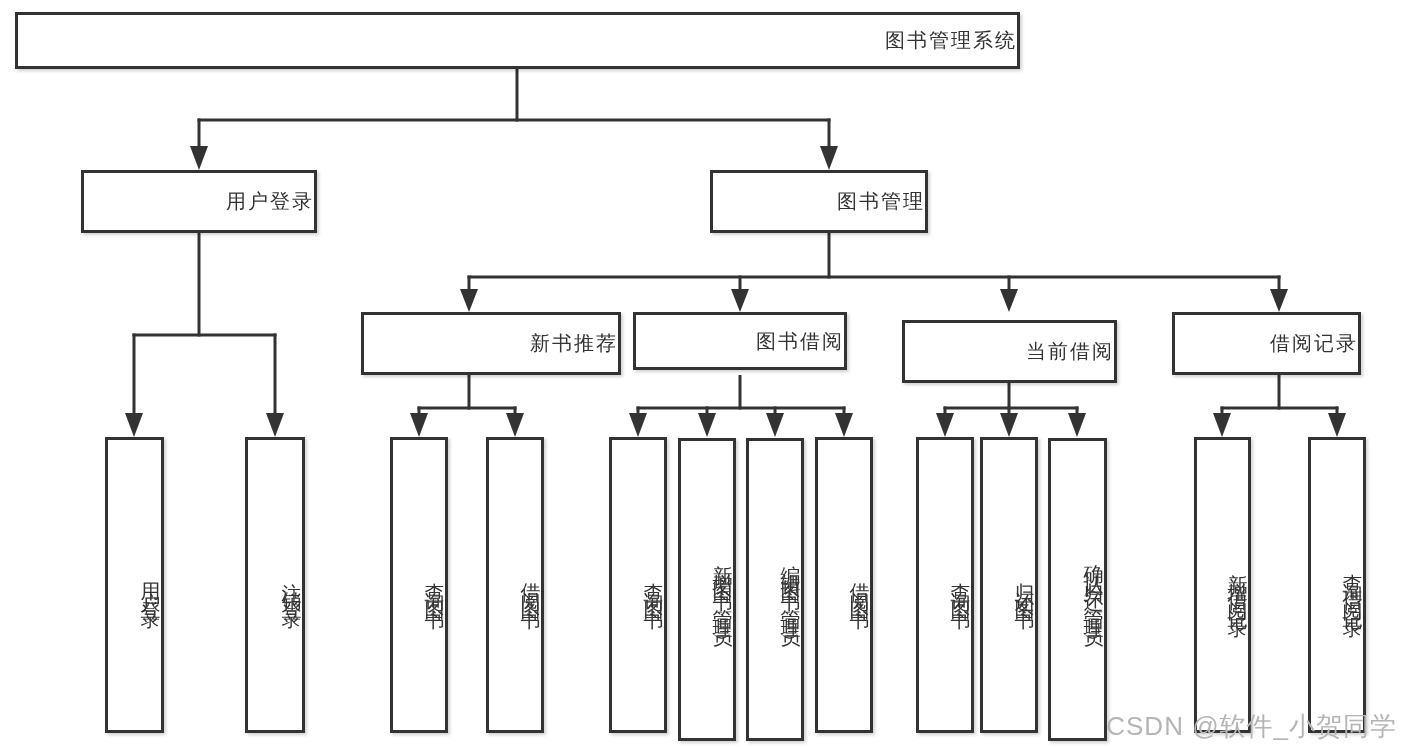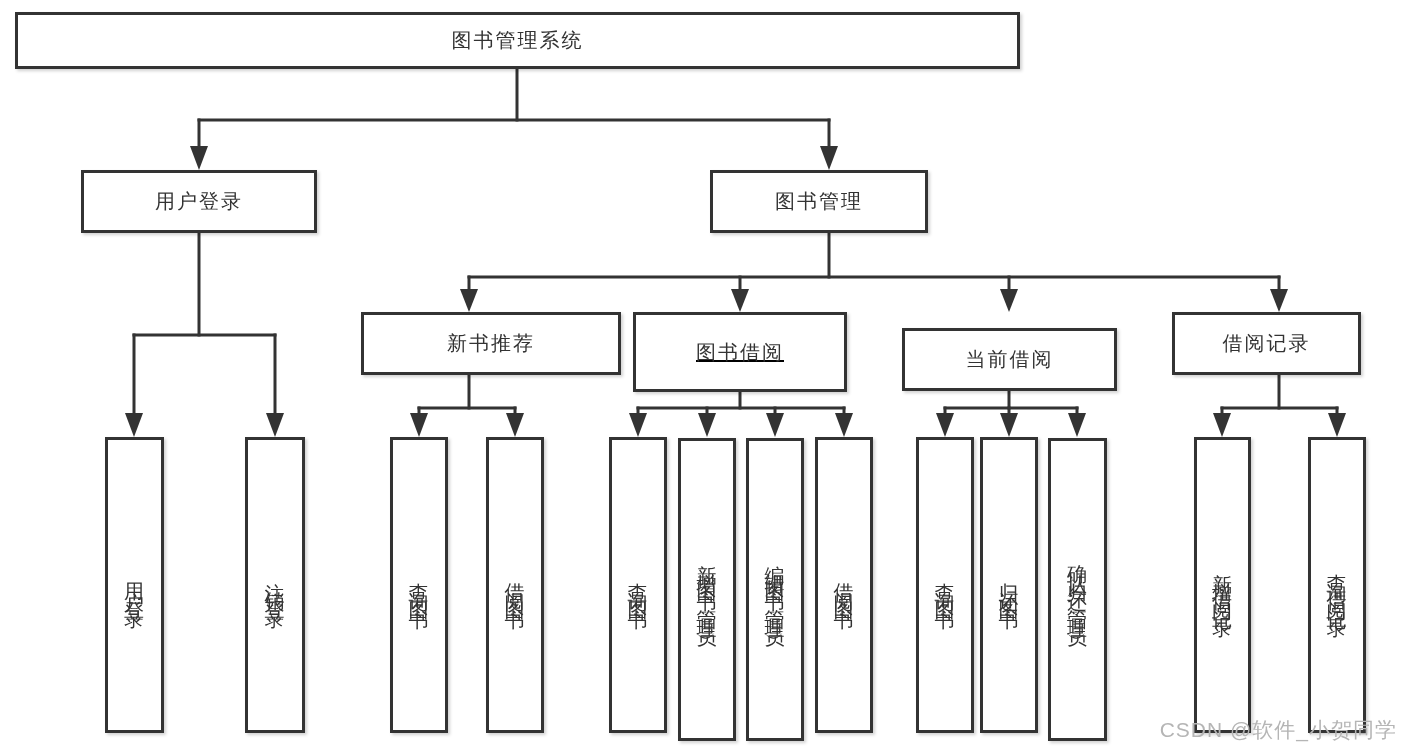--- a/index.html
+++ b/index.html
@@ -17,41 +17,41 @@
     font-family:"Liberation Sans", sans-serif;
   }
   .connectors{position:absolute;left:0;top:0;width:1405px;height:747px;z-index:1;}
   .connectors line{stroke:var(--line-color);stroke-width:3;}
   .connectors polygon{fill:var(--line-color);}
   .node{
     position:absolute;
     box-sizing:border-box;
     background:#ffffff;
     border:3px solid var(--line-color);
-    display:flex;align-items:center;justify-content:center;
+    display:flex;align-items:center;justify-content:flex-end;
     box-shadow:2px 2px 3px rgba(0,0,0,0.18);
     z-index:2;
   }
   .node .hlabel{
     font-size:20px;
     letter-spacing:2px;
     color:var(--text-color);
     white-space:nowrap;
   }
   .node .vlabel{
     writing-mode:vertical-rl;
     font-size:20px;
     letter-spacing:9px;
     color:var(--text-color);
     line-height:1;
   }
   .watermark{
     position:absolute;
     right:8px;bottom:3px;
-    font-size:21px;
+    font-size:26px;
     letter-spacing:1px;
     color:var(--wm-color);
     z-index:5;
     pointer-events:none;
     white-space:nowrap;
   }
 </style>
 </head>
 <body>
 
@@ -126,24 +126,24 @@
   <div class="node" style="left:81px;top:170px;width:236px;height:63px;">
     <span class="hlabel">用户登录</span>
   </div>
   <div class="node" style="left:710px;top:170px;width:218px;height:63px;">
     <span class="hlabel">图书管理</span>
   </div>
 
   <div class="node" style="left:361px;top:312px;width:260px;height:63px;">
     <span class="hlabel">新书推荐</span>
   </div>
-  <div class="node" style="left:633px;top:312px;width:214px;height:80px;text-decoration:underline;">
+  <div class="node" style="left:633px;top:312px;width:214px;height:58px;">
     <span class="hlabel">图书借阅</span>
   </div>
-  <div class="node" style="left:902px;top:328px;width:215px;height:63px;">
+  <div class="node" style="left:902px;top:320px;width:215px;height:63px;">
     <span class="hlabel">当前借阅</span>
   </div>
   <div class="node" style="left:1172px;top:312px;width:189px;height:63px;">
     <span class="hlabel">借阅记录</span>
   </div>
 
   <div class="node" style="left:105px;top:437px;width:59px;height:296px;">
     <span class="vlabel">用户登录</span>
   </div>
   <div class="node" style="left:245px;top:437px;width:60px;height:296px;">

